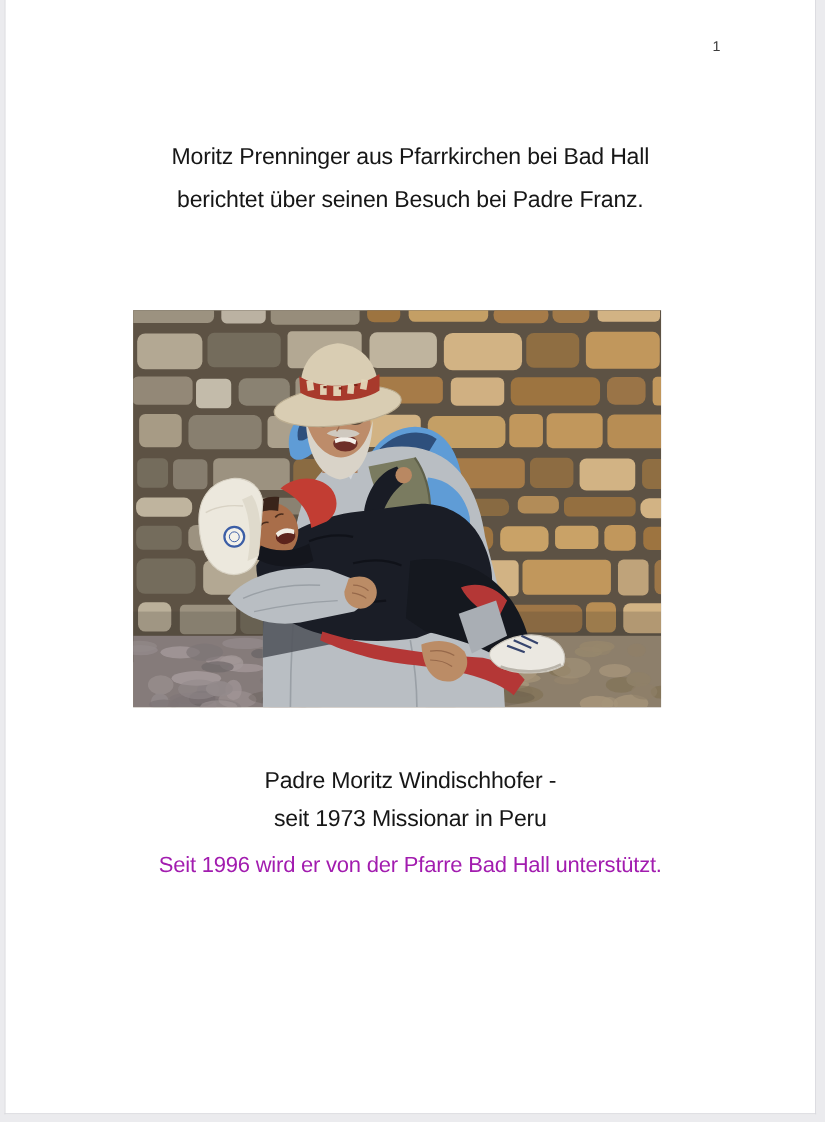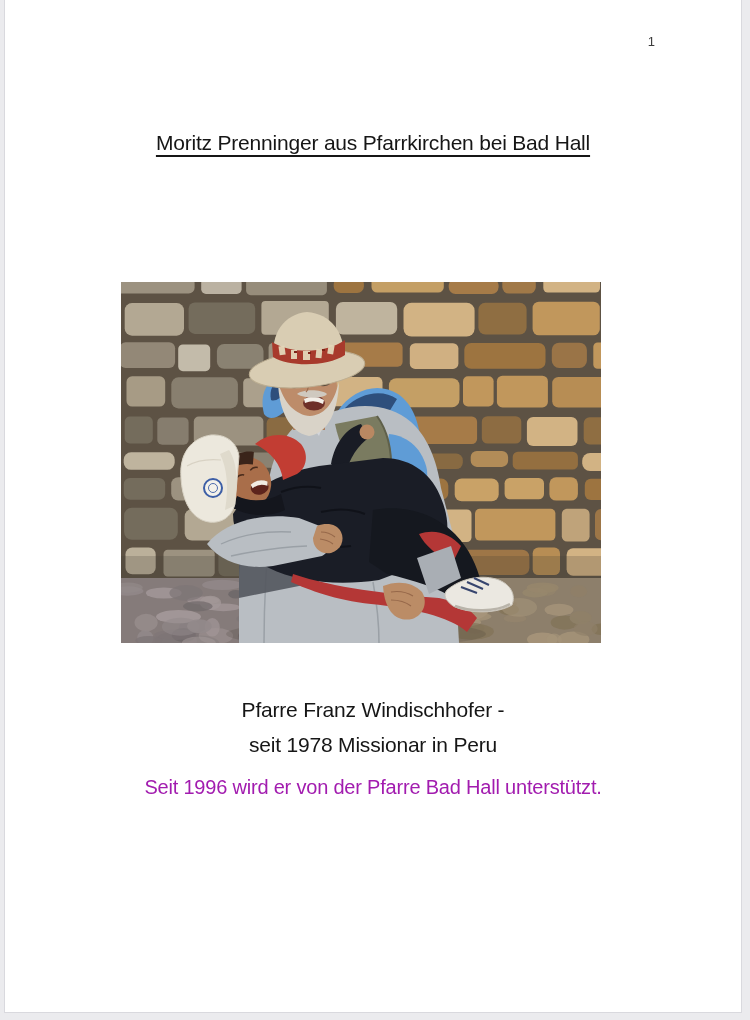--- a/index.html
+++ b/index.html
@@ -18,21 +18,20 @@
     position:absolute;top:34px;right:86px;
     font-size:13px;color:#3c3c3c;
   }
   .title{
     position:absolute;top:123px;left:0;right:0;
     text-align:center;
     font-size:21px;line-height:39px;letter-spacing:-0.2px;
     color:#161616;
   }
   .title .tl{
-    text-decoration:underline;
     text-underline-offset:5px;
     text-decoration-thickness:1.5px;
   }
   .photo-wrap{
     position:absolute;left:116px;top:282px;width:480px;height:361px;
     overflow:hidden;background:#8a8070;
   }
   .caption{
     position:absolute;top:692px;left:0;right:0;
     text-align:center;
@@ -48,20 +47,21 @@
 </style>
 </head>
 <body>
 
 <div class="page">
 
   <div class="page-number">1</div>
 
   <div class="title">
     <div><span class="tl">Moritz Prenninger aus Pfarrkirchen bei Bad Hall</span></div>
+    <div><span class="tl">berichtet über seinen Besuch bei Padre Franz.</span></div>
   </div>
 
   <div class="photo-wrap">
     <svg width="480" height="361" viewBox="0 0 480 361" xmlns="http://www.w3.org/2000/svg">
 
       <rect x="0" y="0" width="480" height="320" fill="#5d5244"></rect>
       <g id="wall-stones">
           <rect x="-7.1" y="-4.4" width="80.7" height="16.0" rx="5.9" fill="#9c9280"></rect>
           <rect x="80.2" y="-3.7" width="40.4" height="15.7" rx="4.8" fill="#c3bbaa" opacity="0.92"></rect>
           <rect x="125.1" y="-3.4" width="80.8" height="16.6" rx="4.6" fill="#9c9280" opacity="0.92"></rect>
@@ -347,19 +347,19 @@
 
       <g>
         <path d="M296,276 L330,264 L340,296 L308,312 Z" fill="#a9aeb4"></path>
         <path d="M262,304 C276,298 292,300 301,310 C307,320 303,333 291,337 C277,340 264,332 262,304 Z" fill="#bb8c66"></path>
         <path d="M270,310 q12,-2 22,4 M270,318 q12,0 20,6" stroke="#96684a" stroke-width="1.1" fill="none"></path>
       </g>
     </svg>
   </div>
 
   <div class="caption">
-    <div>Pfarre Franz Windischhofer -</div>
-    <div>seit 1978 Missionar in Peru</div>
+    <div>Padre Moritz Windischhofer -</div>
+    <div>seit 1973 Missionar in Peru</div>
   </div>
 
   <div class="support">Seit 1996 wird er von der Pfarre Bad Hall unterstützt.</div>
 
 </div>
 
 </body></html>

